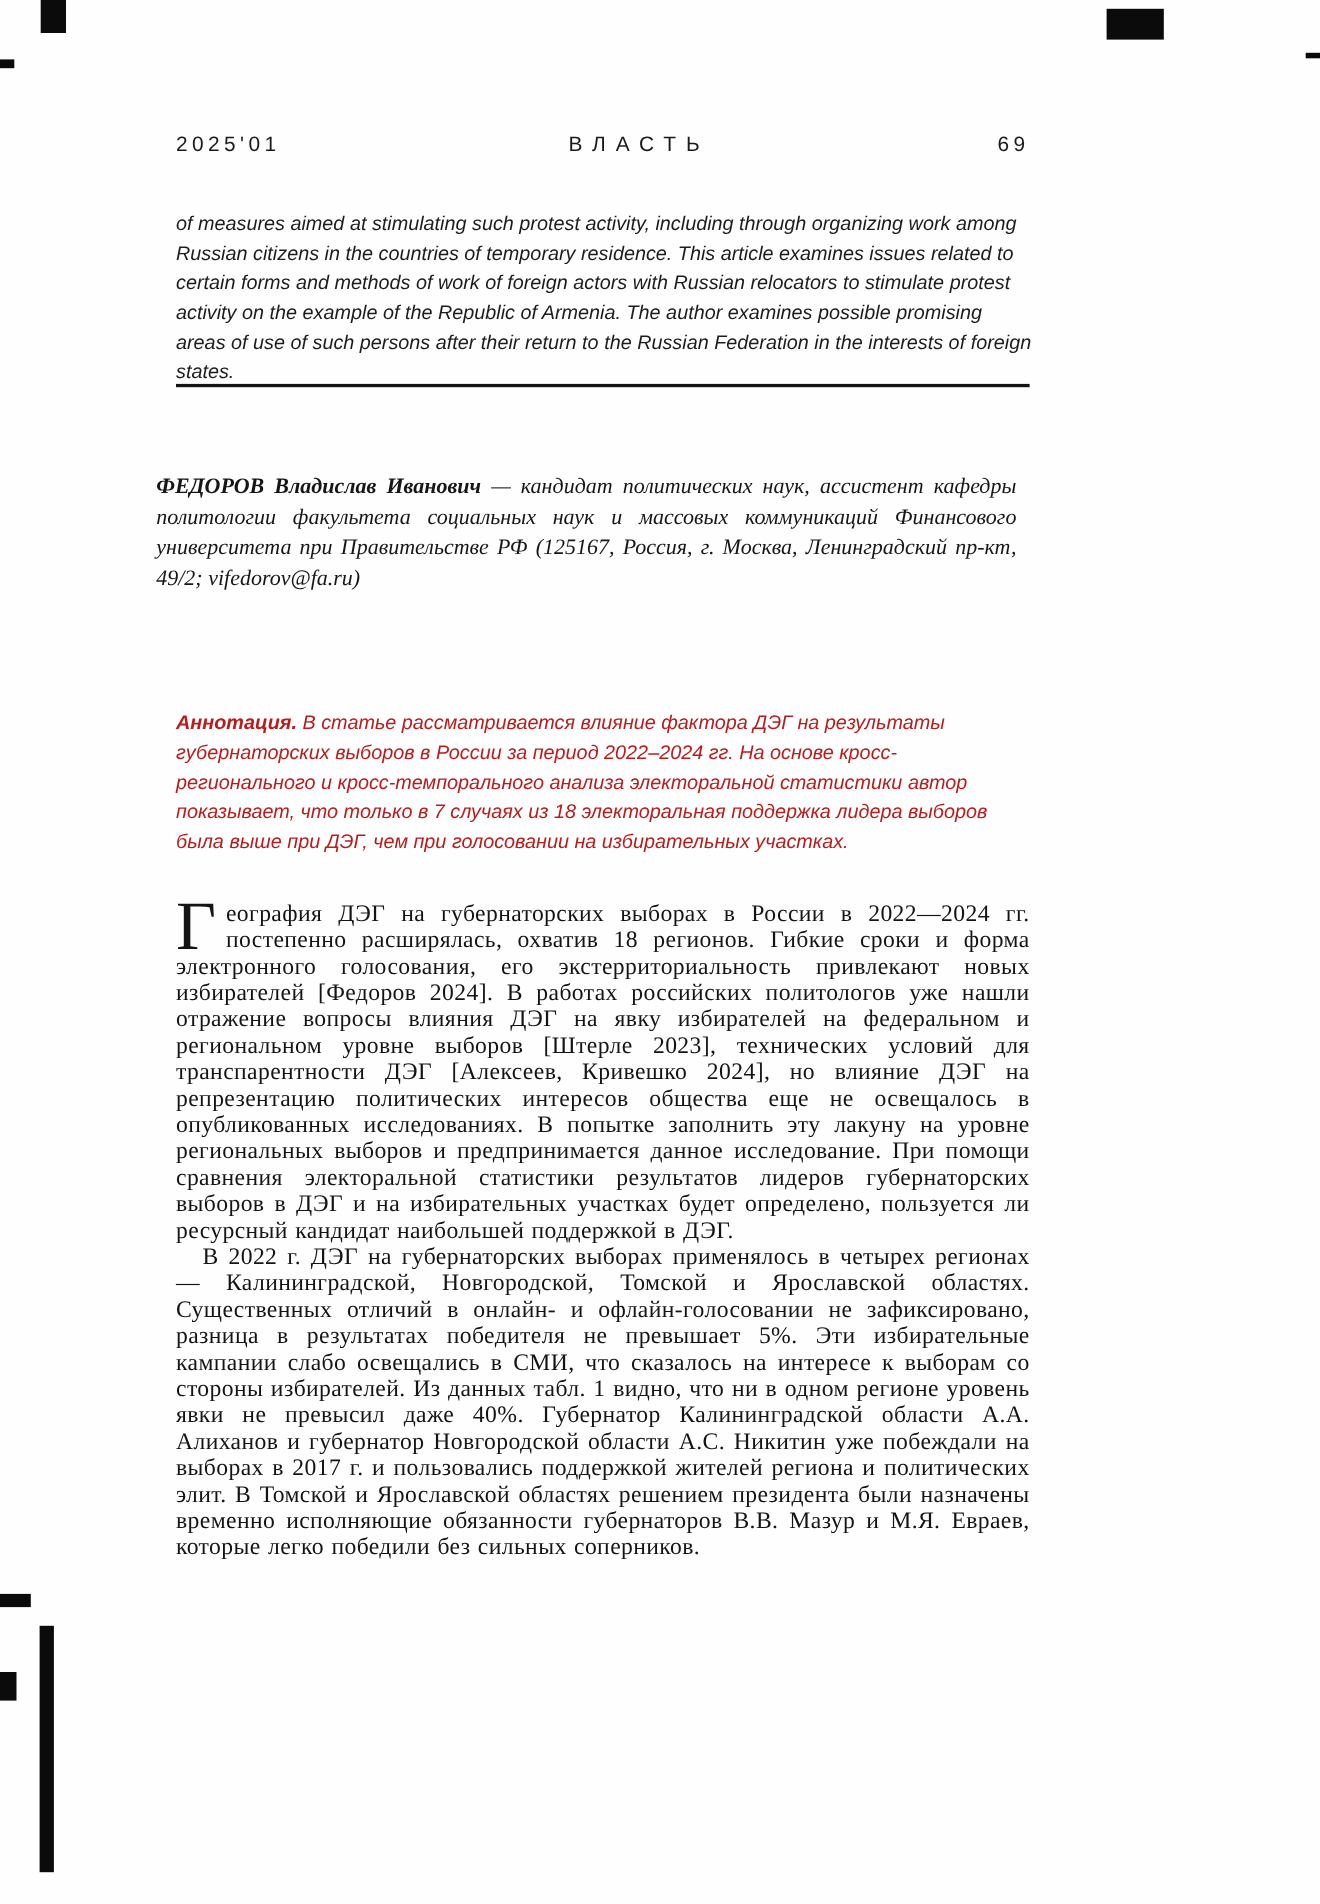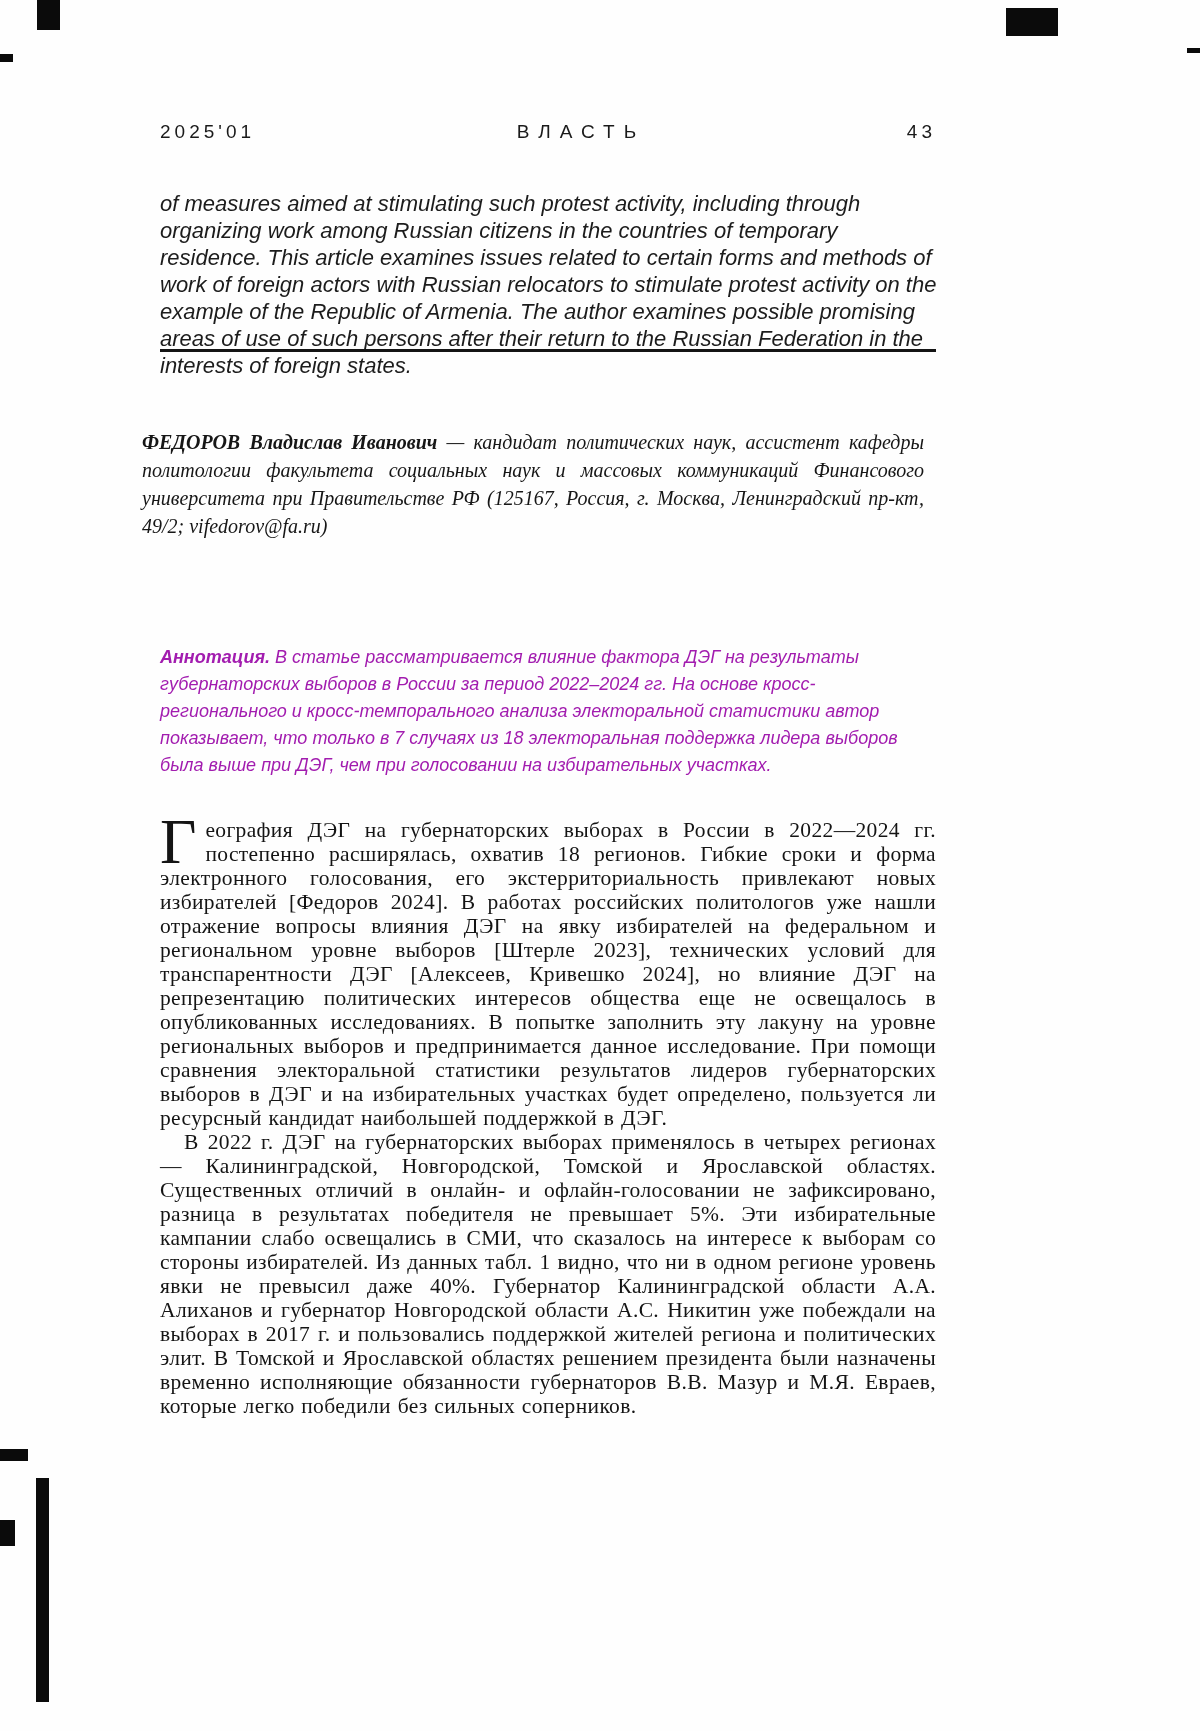--- a/index.html
+++ b/index.html
@@ -29,21 +29,21 @@
     display: flex; justify-content: space-between; align-items: baseline;
     font-family: "Liberation Sans", sans-serif;
     font-size: 19px; letter-spacing: 4px; color: #1a1a1a;
   }
   .running-head .journal { letter-spacing: 9px; }
 
   
   .abstract-en {
     position: absolute; left: 160px; top: 190px; width: 780px;
     font-family: "Liberation Sans", sans-serif;
-    font-style: italic; font-size: 22px; line-height: 27px;
+    font-style: italic; font-size: 18px; line-height: 27px;
     color: #1c1c1c; text-align: left;
   }
   .abstract-en b { font-weight: bold; }
 
   
   .rule {
     position: absolute; left: 160px; top: 349px;
     width: 776px; height: 3px; background: #141414;
   }
 
@@ -63,21 +63,21 @@
     font-weight: bold; font-size: 32px; line-height: 45px;
     letter-spacing: 0.5px; color: #111;
   }
   .title .tline { display: block; white-space: nowrap; }
 
   
   .annotation {
     position: absolute; left: 160px; top: 644px; width: 780px;
     font-family: "Liberation Sans", sans-serif;
     font-style: italic; font-size: 18px; line-height: 27px;
-    color: #a21caf; text-align: left;
+    color: #b91c1c; text-align: left;
   }
   .annotation b { font-weight: bold; }
 
   
   .body-text {
     position: absolute; left: 160px; top: 818px; width: 776px;
     font-family: "Liberation Serif", serif;
     font-size: 21.5px; line-height: 24px;
     letter-spacing: 0.35px; word-spacing: 1px;
     text-align: justify;
@@ -102,21 +102,21 @@
   <div class="artifact a-top-right"></div>
   <div class="artifact a-left-tick"></div>
   <div class="artifact a-right-tick"></div>
   <div class="artifact a-bl-tick1"></div>
   <div class="artifact a-bl-tick2"></div>
   <div class="artifact a-bl-bar"></div>
 
   <header class="running-head">
     <span>2025'01</span>
     <span class="journal">ВЛАСТЬ</span>
-    <span>43</span>
+    <span>69</span>
   </header>
 
   <section class="abstract-en">
     <p><span>of measures aimed at stimulating such protest activity, including through organizing work among Russian citizens in the countries of temporary residence. This article examines issues related to certain forms and methods of work of foreign actors with Russian relocators to stimulate protest activity on the example of the Republic of Armenia. The author examines possible promising areas of use of such persons after their return to the Russian Federation in the interests of foreign states.</span></p>
   </section>
 
   <div class="rule"></div>
 
   <section class="author">
     <b>ФЕДОРОВ Владислав Иванович</b>

